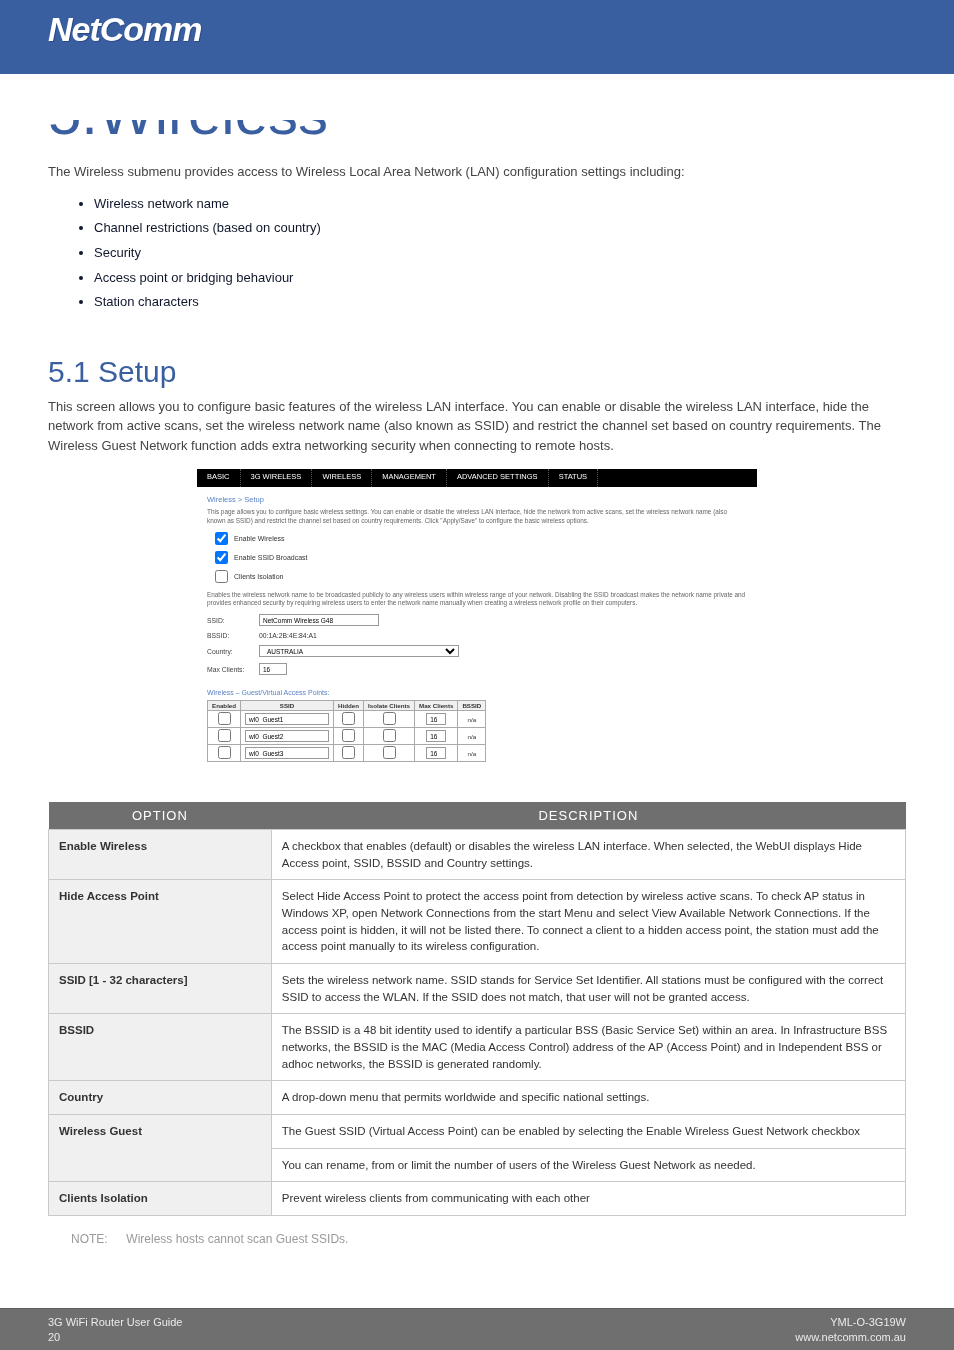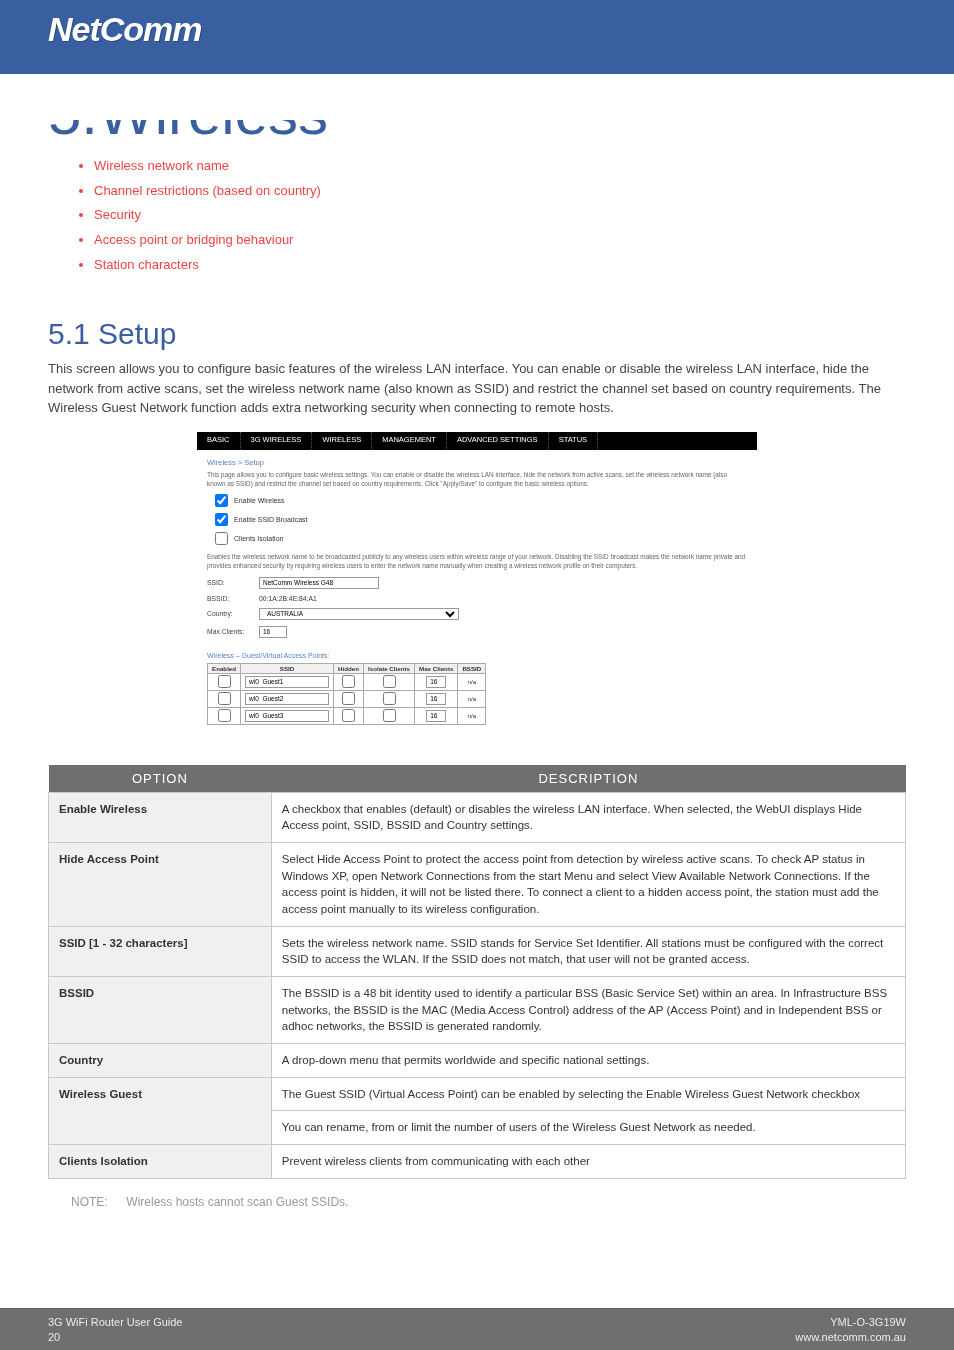--- a/index.html
+++ b/index.html
@@ -9,21 +9,21 @@
   
   .header-band { height: 120px; background: linear-gradient(180deg, #3a5fa0 0%, #3a5fa0 62%, #fff 62%); position: relative; }
   .brand { position: absolute; left: 48px; top: 10px; font-family: "Arial Black", Arial, sans-serif; font-style: italic; font-weight: 900; font-size: 34px; letter-spacing: -1px; color: #fff; text-shadow: 1px 1px 0 #2a4a86; }
 
   .content { padding: 0 48px 0 48px; }
 
   
   .chap-title { font-size: 60px; font-weight: 300; color: #3a5fa0; margin-top: -36px; line-height: 1; }
   .intro { font-size: 13px; color: #444; margin-top: 18px; line-height: 1.5; }
   ul.bullets { margin: 10px 0 0 46px; }
-  ul.bullets li { font-size: 13px; color: #ef4444; line-height: 1.9; list-style: disc; }
+  ul.bullets li { font-size: 13px; color: #0f172a; line-height: 1.9; list-style: disc; }
 
   .sec-title { font-size: 30px; font-weight: 300; color: #3a5fa0; margin-top: 40px; }
   .sec-body { font-size: 13px; color: #444; margin-top: 8px; line-height: 1.5; }
 
   
   .shot-wrap { display: flex; justify-content: center; margin-top: 14px; }
   .shot { width: 560px; font-size: 7.2px; color: #333; }
   .shot-tabs { display: flex; background: #000; color: #fff; height: 18px; align-items: stretch; }
   .shot-tabs .tab { padding: 3px 10px; border-right: 1px dotted #555; font-size: 7.5px; }
   .shot-inner { background: #fff; padding: 8px 10px 12px 10px; }
@@ -54,20 +54,21 @@
 </head>
 <body>
 
 <div class="page">
   <div class="header-band">
     <div class="brand">NetComm</div>
   </div>
 
   <div class="content">
     <h1 class="chap-title">5.Wireless</h1>
+    <p class="intro">The Wireless submenu provides access to Wireless Local Area Network (LAN) configuration settings including:</p>
     <ul class="bullets">
       <li>Wireless network name</li>
       <li>Channel restrictions (based on country)</li>
       <li>Security</li>
       <li>Access point or bridging behaviour</li>
       <li>Station characters</li>
     </ul>
 
     <h2 class="sec-title">5.1 Setup</h2>
     <p class="sec-body">This screen allows you to configure basic features of the wireless LAN interface. You can enable or disable the wireless LAN interface, hide the network from active scans, set the wireless network name (also known as SSID) and restrict the channel set based on country requirements. The Wireless Guest Network function adds extra networking security when connecting to remote hosts.</p>

